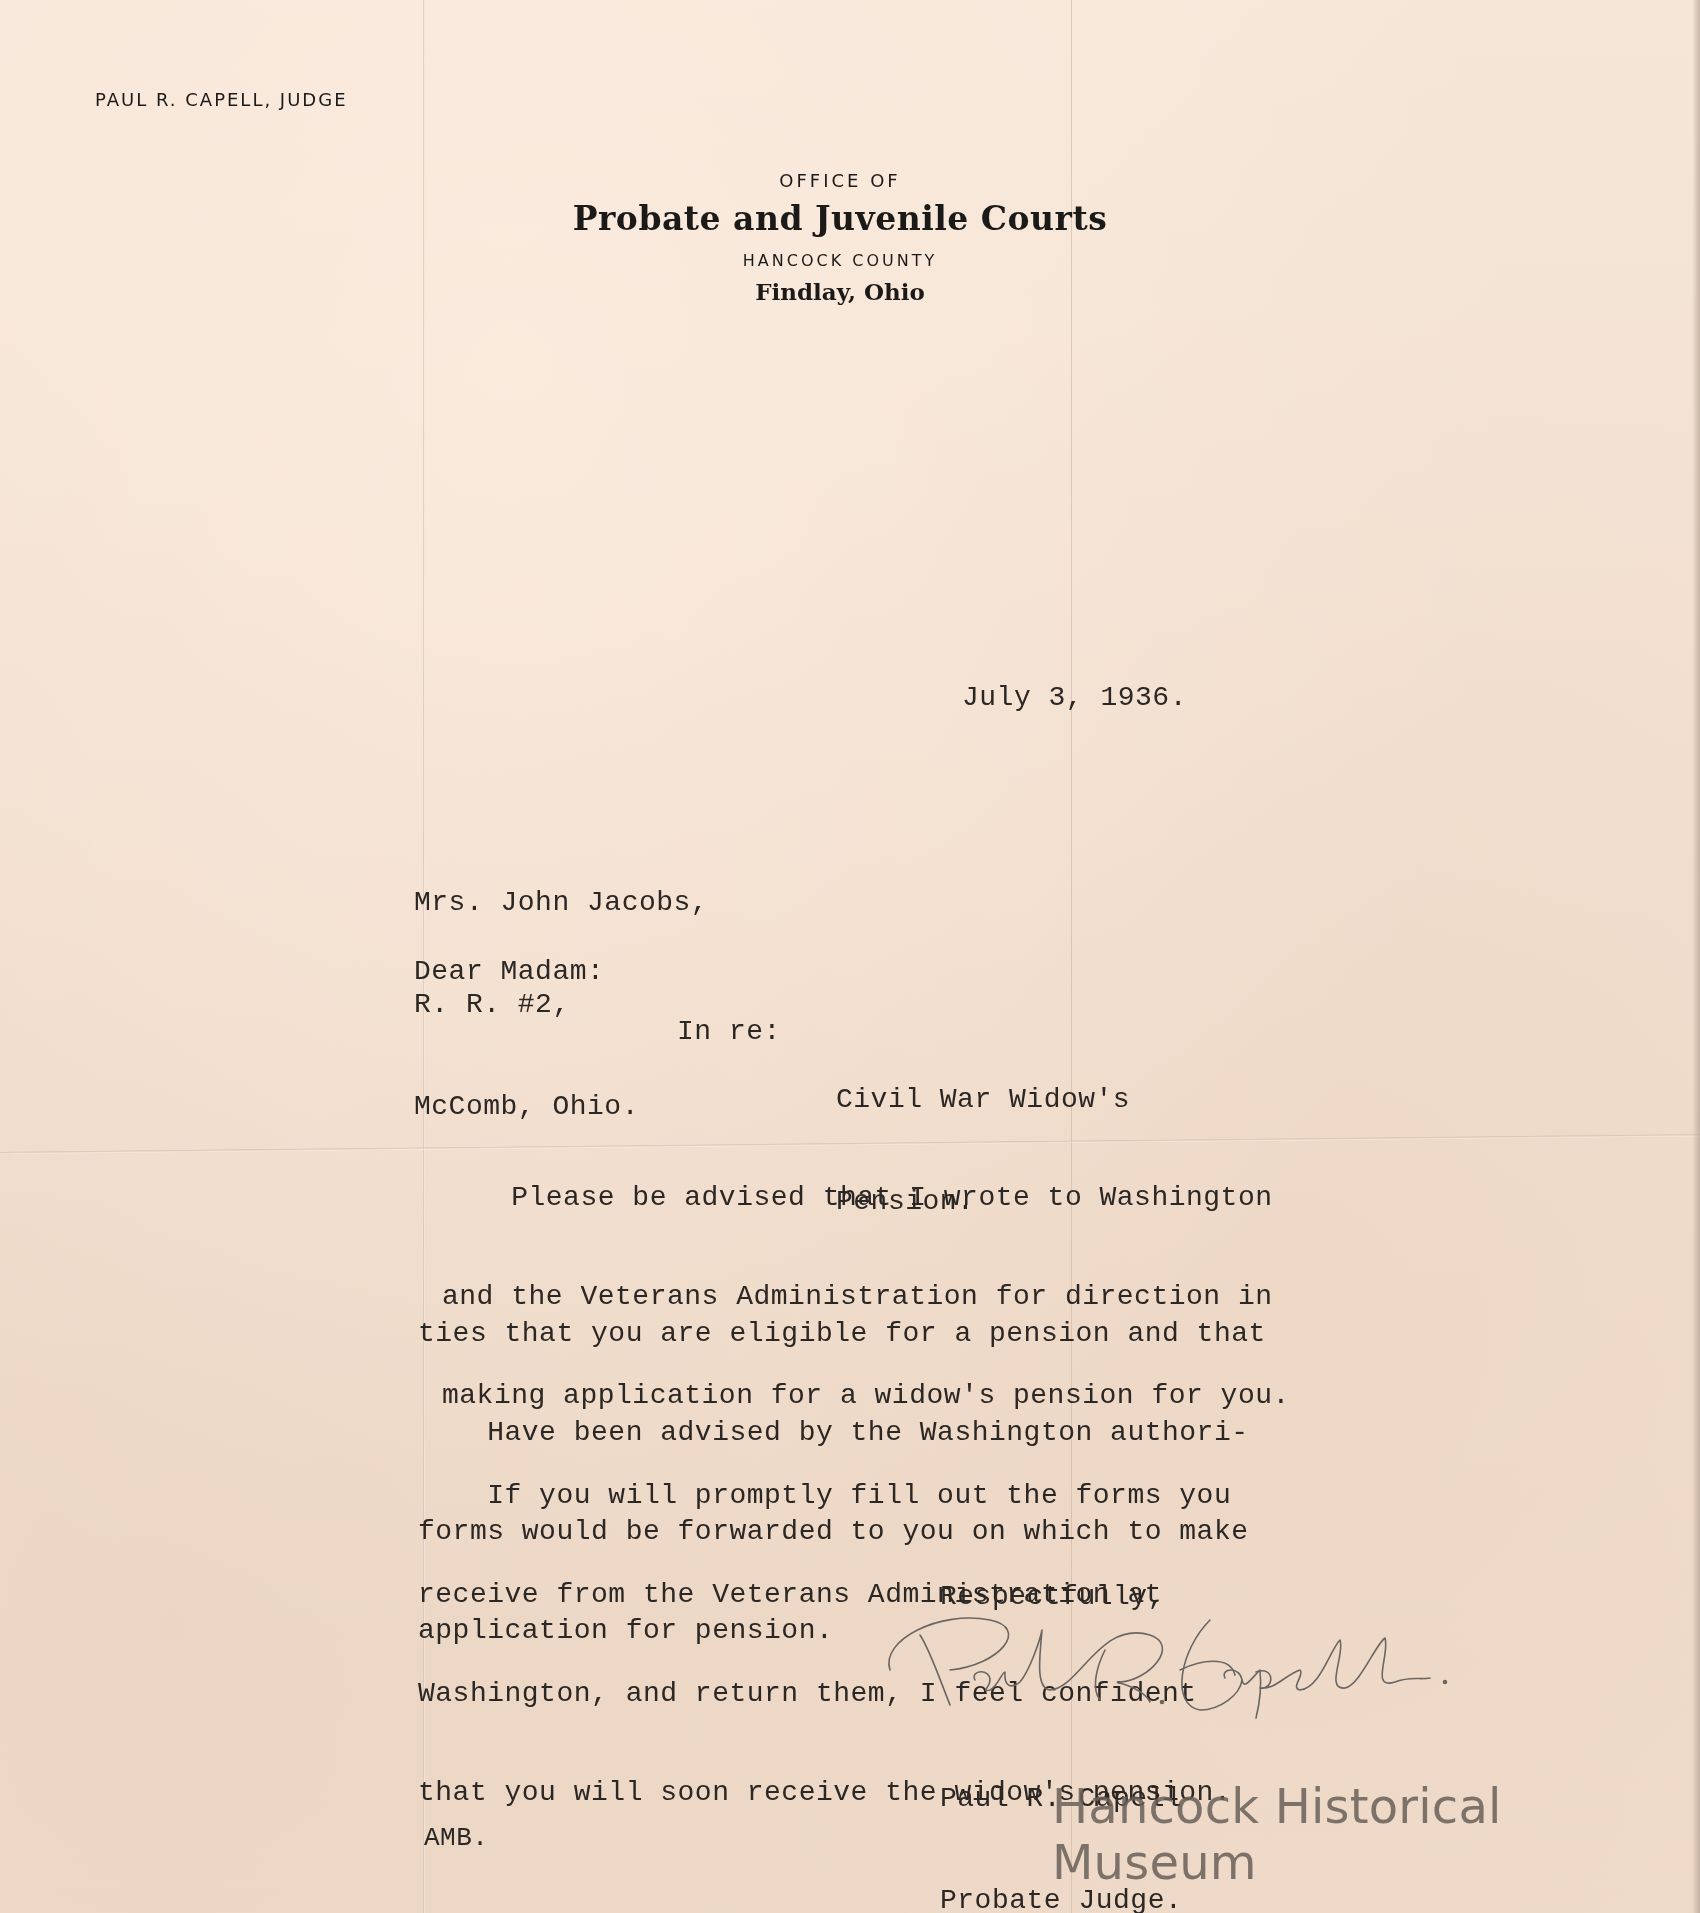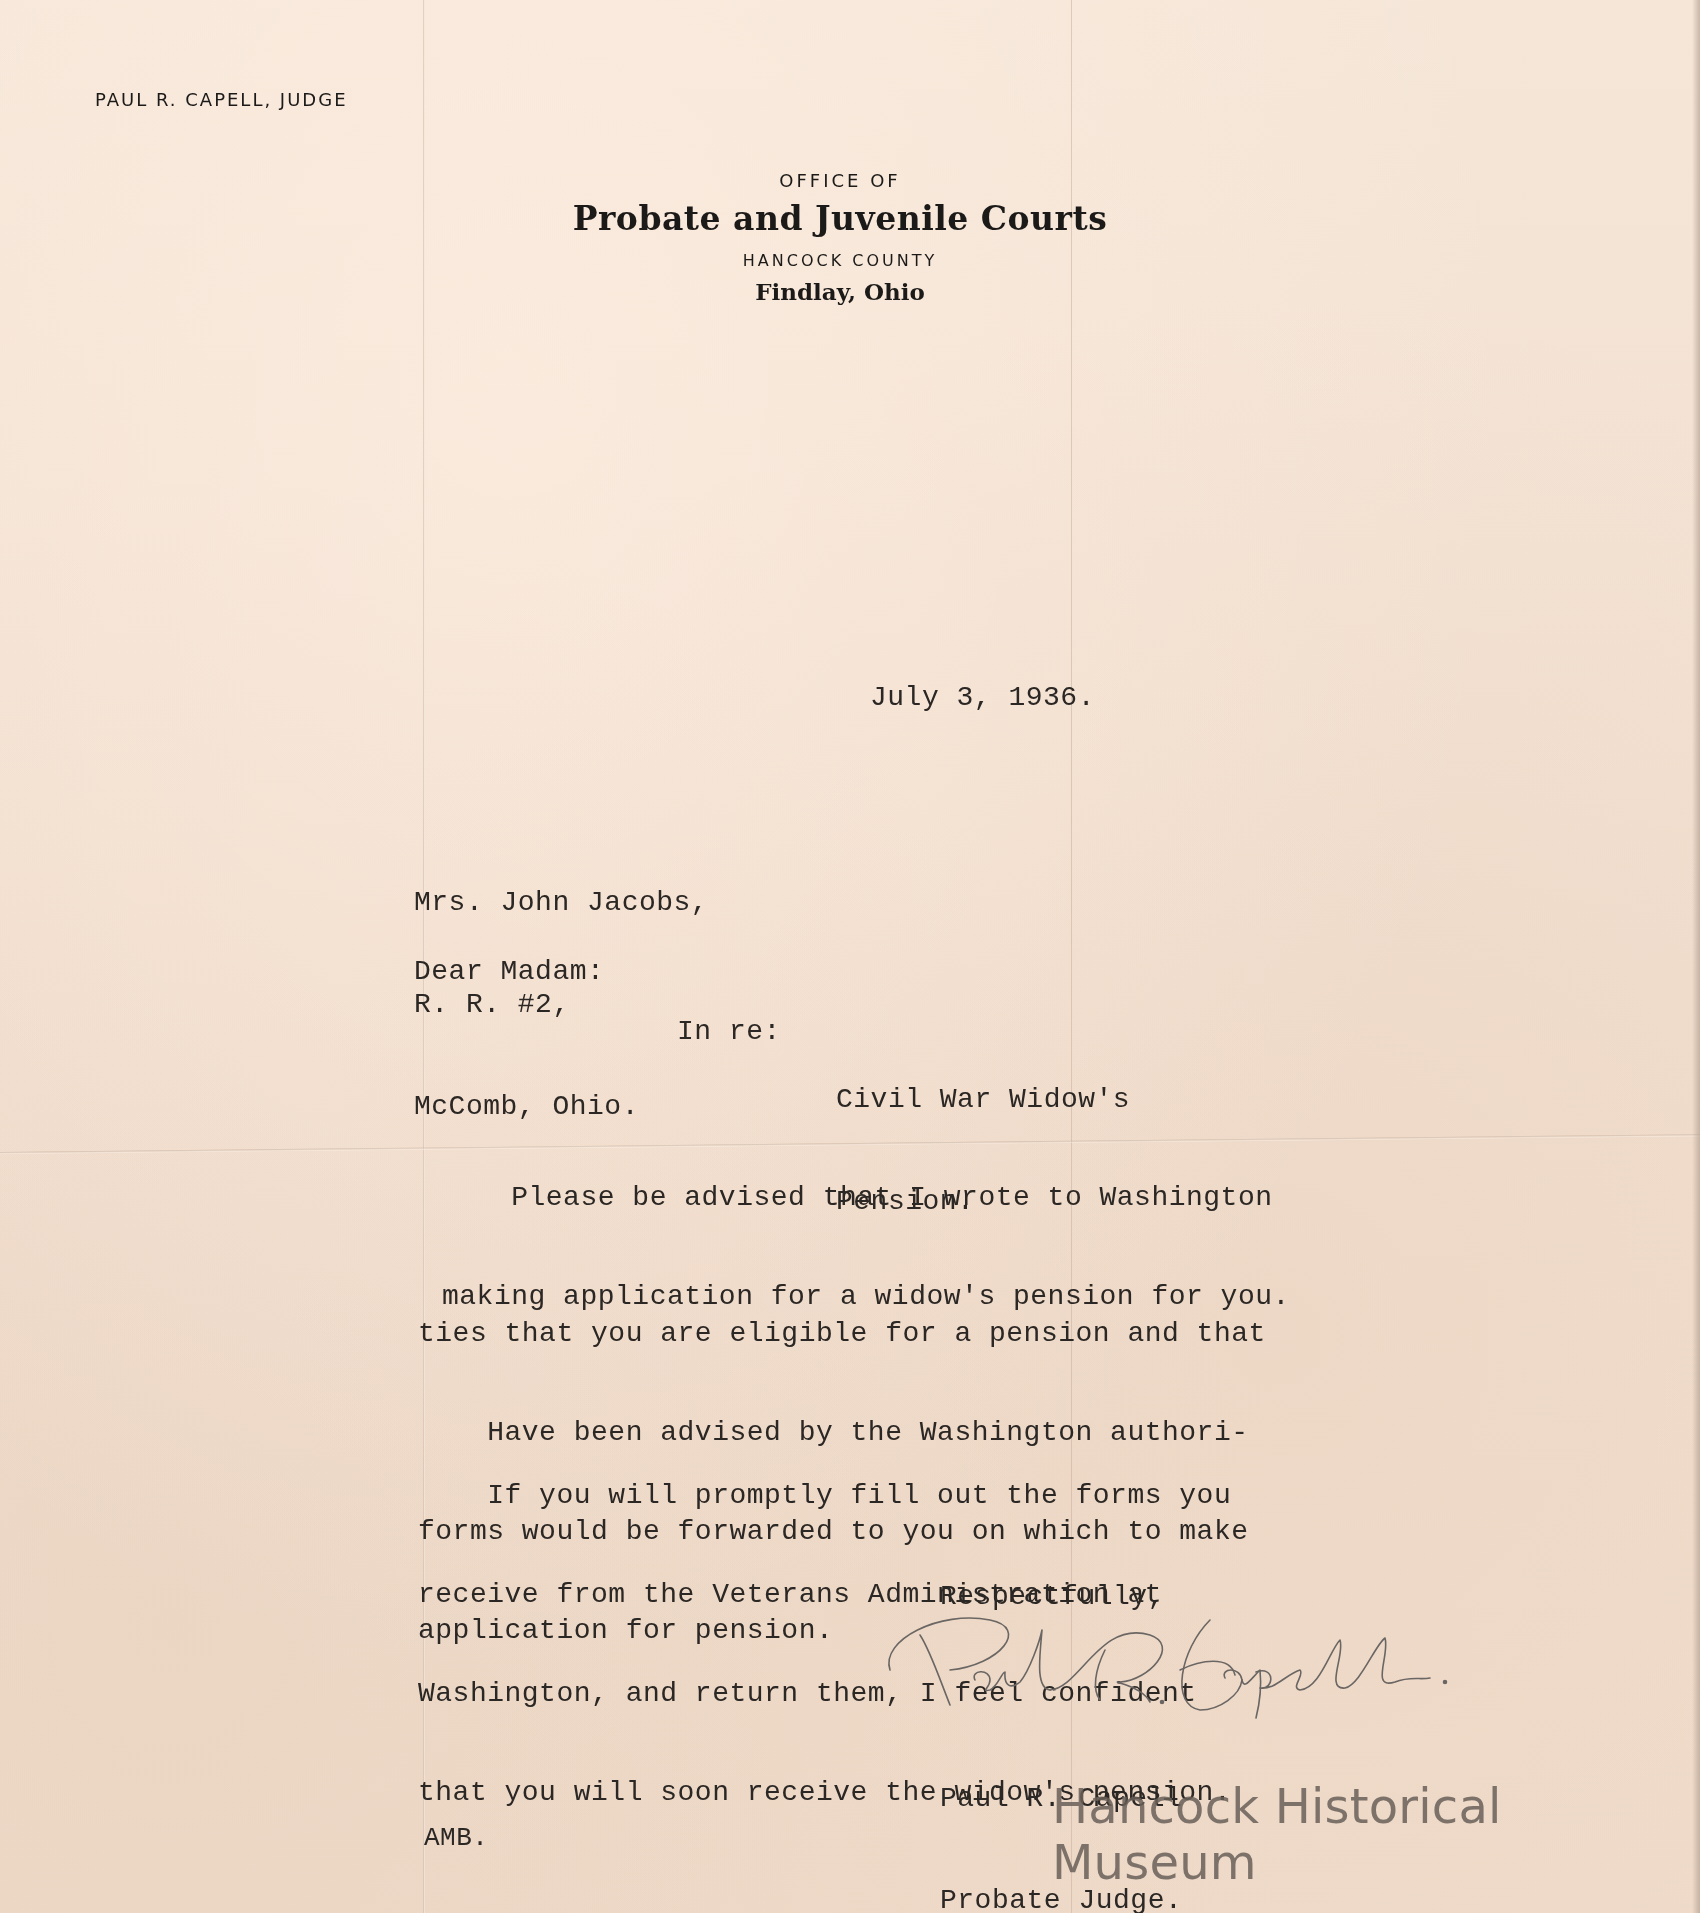--- a/index.html
+++ b/index.html
@@ -99,21 +99,21 @@
     
     .typed {
       position: absolute;
       font-family: "Liberation Mono", "DejaVu Sans Mono", monospace;
       font-size: 28px;
       color: #2b2724;
       letter-spacing: 0.5px;
       white-space: pre;
       line-height: 34px;
     }
-    .date { left: 870px; top: 681px; }
+    .date { left: 962px; top: 681px; }
     .address { left: 414px; top: 818px; }
     .salutation { left: 414px; top: 955px; }
     .inre-label { left: 677px; top: 1015px; }
     .inre-subject { left: 836px; top: 1015px; }
     .para { left: 418px; line-height: 33px; }
     .para1 { top: 1115px; margin-left: 24px; }
     .para2 { top: 1251px; }
     .para3 { top: 1413px; }
     .closing { left: 940px; top: 1580px; text-align: center; }
     .signer { left: 940px; top: 1714px; }
@@ -167,20 +167,21 @@
   <div class="typed salutation">Dear Madam:</div>
 
   <div class="typed inre-label">In re:</div>
   <div class="typed inre-subject">
     <span class="line">Civil War Widow's</span>
     <span class="line">Pension.</span>
   </div>
 
   <div class="typed para para1">
     <span class="line">    Please be advised that I wrote to Washington</span>
+    <span class="line">and the Veterans Administration for direction in</span>
     <span class="line">making application for a widow's pension for you.</span>
   </div>
 
   <div class="typed para para2">
     <span class="line">ties that you are eligible for a pension and that</span>
     <span class="line">    Have been advised by the Washington authori-</span>
     <span class="line">forms would be forwarded to you on which to make</span>
     <span class="line">application for pension.</span>
   </div>
 

